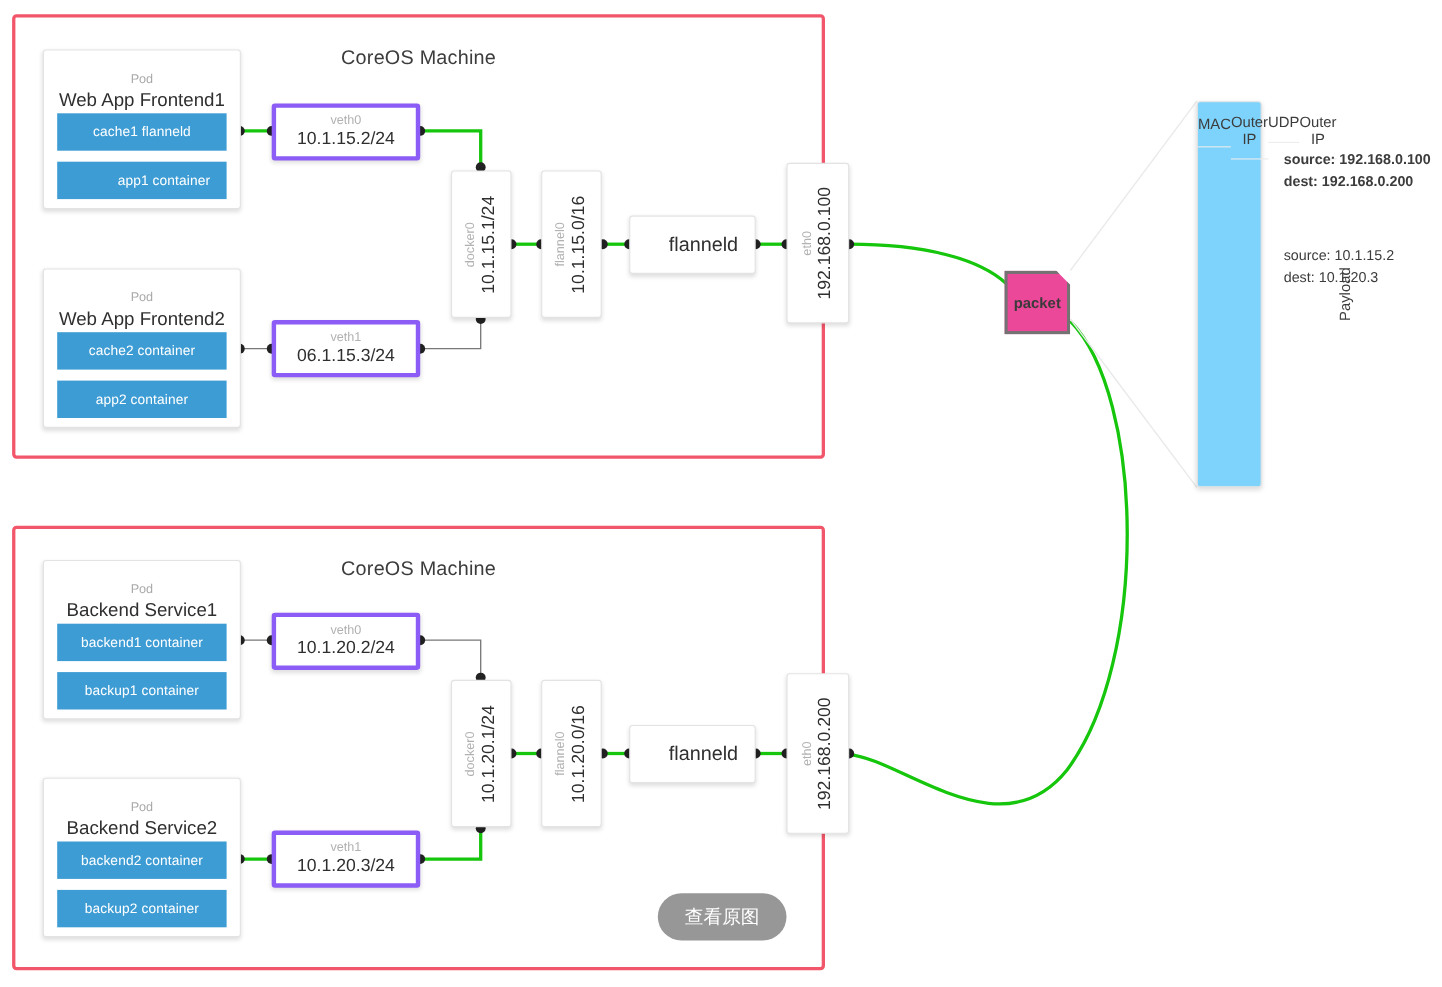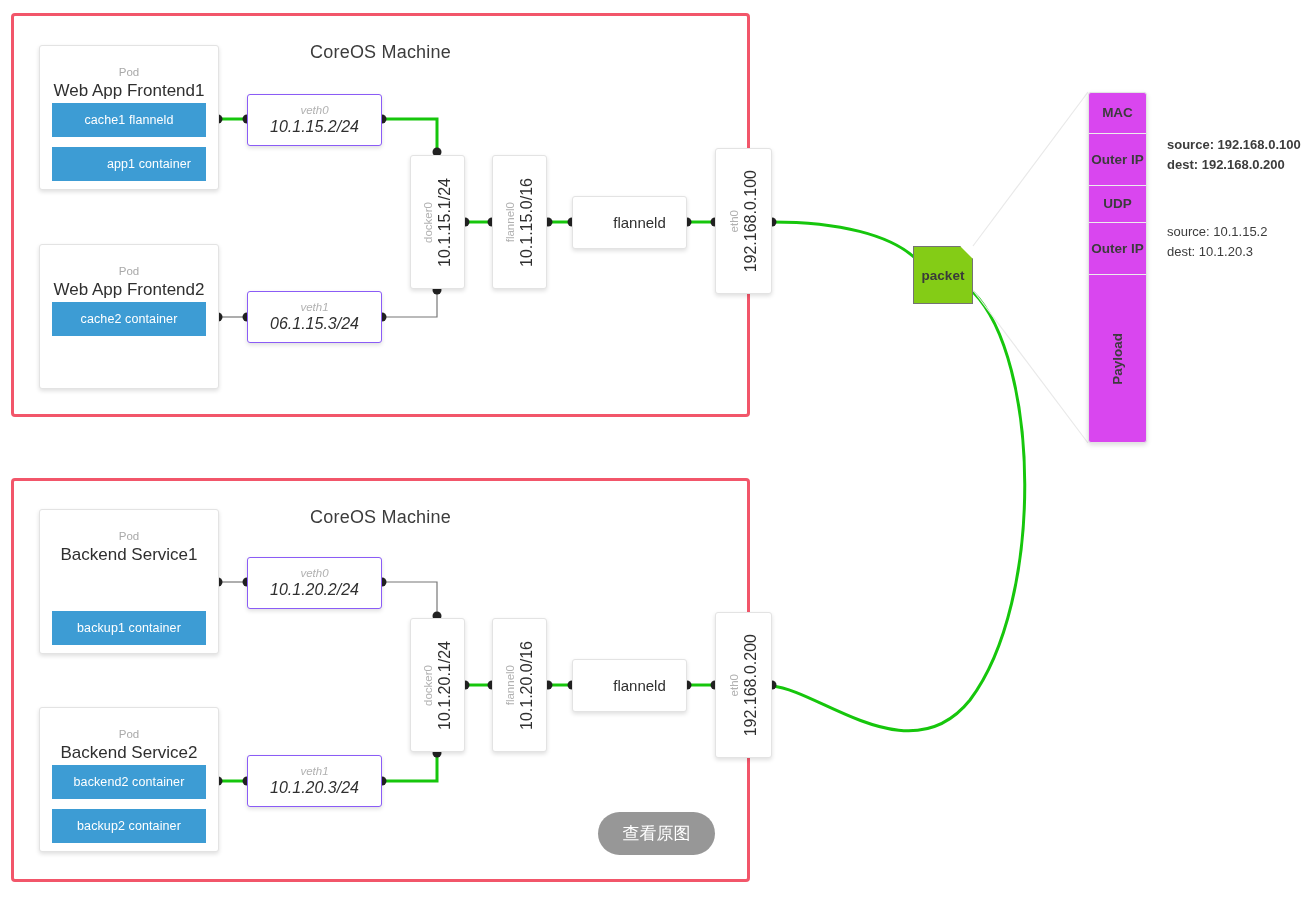--- a/index.html
+++ b/index.html
@@ -72,29 +72,28 @@
     display: flex;
     align-items: center;
     justify-content: center;
     letter-spacing: .1px;
   }
 
   
   .iface-h {
     position: absolute;
     background: #ffffff;
-    border: 1px solid #8b5cf6;
+    border: 4px solid #8b5cf6;
     border-radius: 3px;
     box-shadow: 0 2px 4px rgba(0,0,0,.13);
     display: flex;
     flex-direction: column;
     align-items: center;
     justify-content: center;
     z-index: 3;
-    font-style: italic;
   }
   .iface-h .dev {
     font-size: 11.5px;
     color: #b1b1b1;
     line-height: 1.1;
     margin-bottom: 1px;
   }
   .iface-h .addr {
     font-size: 16px;
     color: #2f2f2f;
@@ -133,52 +132,50 @@
   
   .daemon {
     position: absolute;
     background: #ffffff;
     border: 1px solid #e3e3e3;
     border-radius: 3px;
     box-shadow: 0 2px 4px rgba(0,0,0,.13);
     display: flex;
     align-items: center;
     justify-content: center;
-    font-size: 15px;
+    font-size: 18px;
     color: #2f2f2f;
     z-index: 3;
     padding-left: 20px;
   }
 
   
   .packet {
     position: absolute;
-    background: #84cc16;
-    border: 1px solid #737373;
+    background: #ec4899;
+    border: 3px solid #737373;
     clip-path: polygon(0 0, calc(100% - 13px) 0, 100% 13px, 100% 100%, 0 100%);
     display: flex;
     align-items: center;
     justify-content: center;
     font-size: 13.5px;
     font-weight: bold;
     color: #3a3a3a;
     z-index: 4;
   }
 
   
   .pkt-stack {
     position: absolute;
-    background: #d946ef;
+    background: #7dd3fc;
     border: 1px solid #e3e3e3;
     border-radius: 3px;
     box-shadow: 0 2px 5px rgba(0,0,0,.14);
     z-index: 4;
     display: flex;
-    flex-direction: column;
-    font-weight: bold;
   }
   .pkt-seg {
     border-bottom: 1px solid #ececec;
     display: flex;
     align-items: center;
     justify-content: center;
     font-size: 13.5px;
     color: #3c3c3c;
     text-align: center;
     line-height: 1.15;
@@ -307,20 +304,21 @@
     <div class="pod-kind">Pod</div>
     <div class="pod-name">Web App Frontend1</div>
     <div class="container-box" style="top:57px;">cache1 flanneld</div>
     <div class="container-box" style="top:101px;padding-left:40px;">app1 container</div>
   </div>
 
   <div class="pod" style="left:39px; top:244px; width:180px; height:145px;">
     <div class="pod-kind">Pod</div>
     <div class="pod-name">Web App Frontend2</div>
     <div class="container-box" style="top:57px;">cache2 container</div>
+    <div class="container-box" style="top:101px;">app2 container</div>
   </div>
 
   <div class="iface-h" style="left:247px; top:94px; width:135px; height:52px;">
     <div class="dev">veth0</div>
     <div class="addr">10.1.15.2/24</div>
   </div>
 
   <div class="iface-h" style="left:247px; top:291px; width:135px; height:52px;">
     <div class="dev">veth1</div>
     <div class="addr">06.1.15.3/24</div>
@@ -343,20 +341,21 @@
     <div class="dev">eth0</div>
   </div>
 
   <div class="machine" style="left:11px; top:478px; width:739px; height:404px;">
     <div class="machine-title">CoreOS Machine</div>
   </div>
 
   <div class="pod" style="left:39px; top:509px; width:180px; height:145px;">
     <div class="pod-kind">Pod</div>
     <div class="pod-name">Backend Service1</div>
+    <div class="container-box" style="top:57px;">backend1 container</div>
     <div class="container-box" style="top:101px;">backup1 container</div>
   </div>
 
   <div class="pod" style="left:39px; top:707px; width:180px; height:145px;">
     <div class="pod-kind">Pod</div>
     <div class="pod-name">Backend Service2</div>
     <div class="container-box" style="top:57px;">backend2 container</div>
     <div class="container-box" style="top:101px;">backup2 container</div>
   </div>
 

